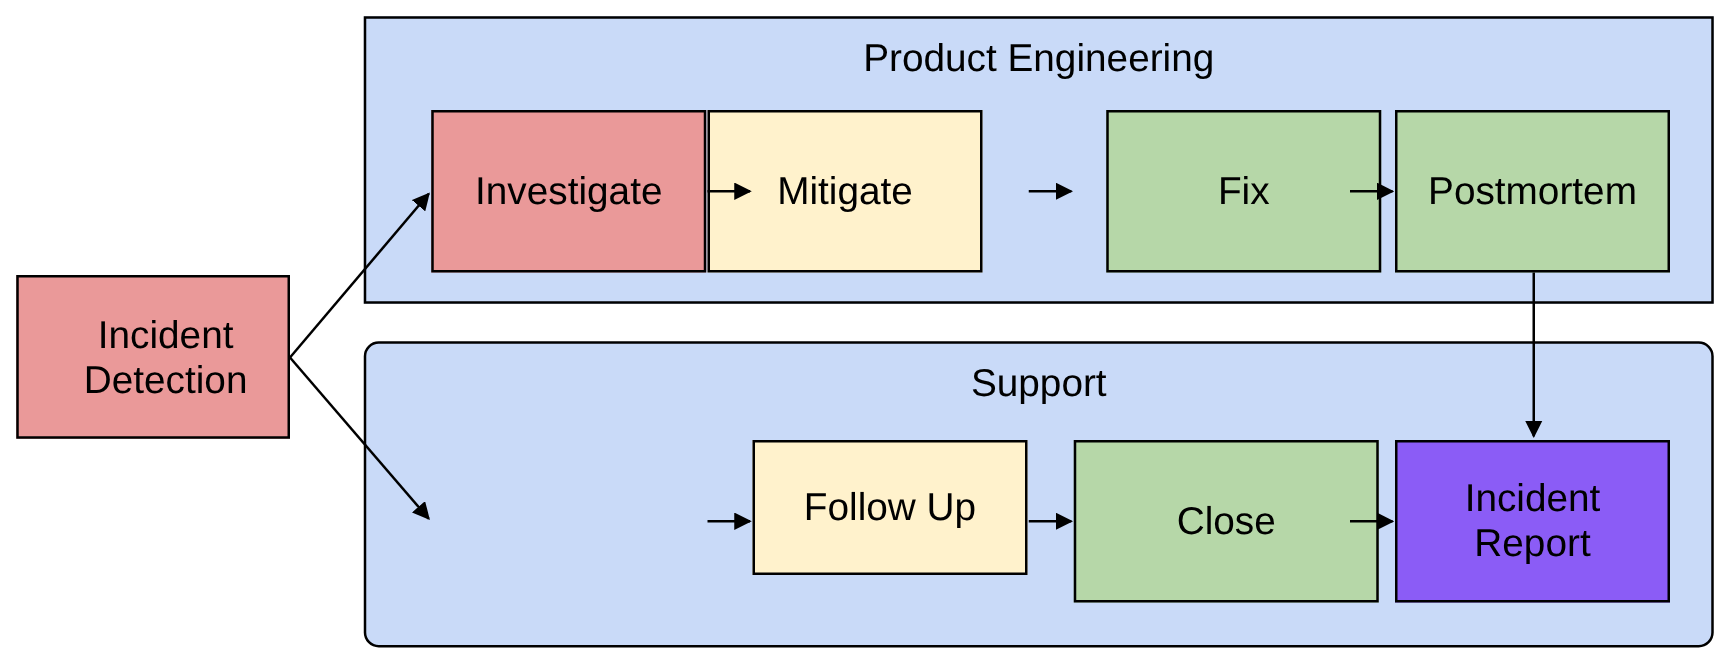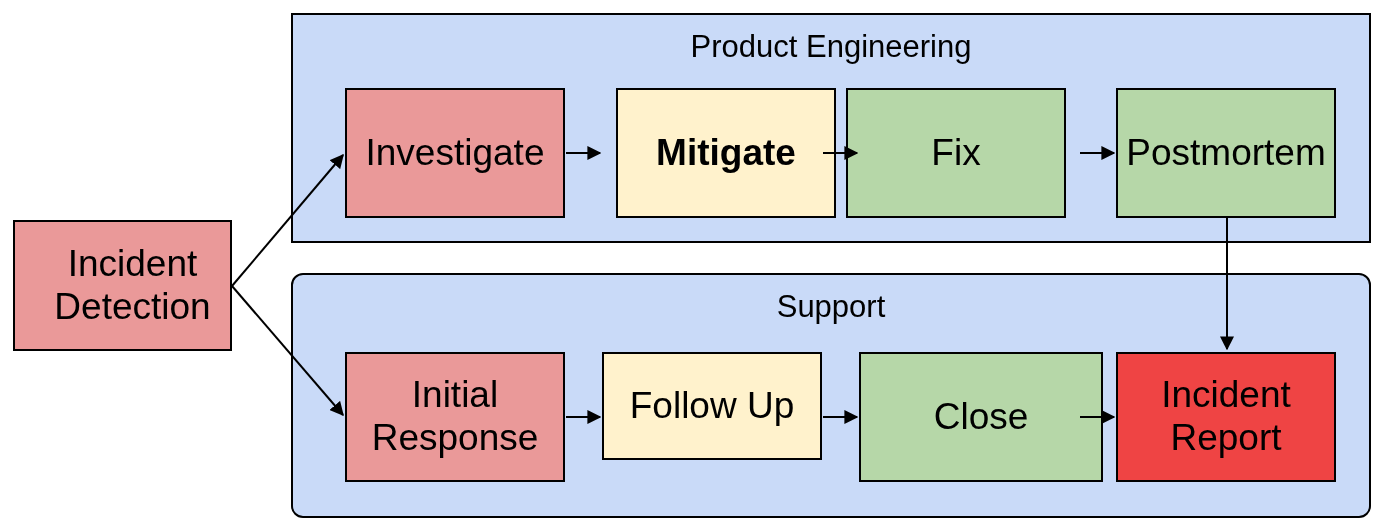--- a/index.html
+++ b/index.html
@@ -30,38 +30,38 @@
     line-height: 1.16;
   }
   .node {
     position: absolute;
     box-sizing: border-box;
     border: 2px solid var(--border);
     display: flex;
     align-items: center;
     justify-content: center;
     text-align: center;
-    font-size: 37px;
+    font-size: 31px;
     line-height: 1.16;
     padding: 0 12px;
   }
   .edges {
     position: absolute;
     left: 0; top: 0;
     width: 1386px; height: 526px;
     pointer-events: none;
   }
   .edges line { stroke: var(--arrow); stroke-width: 2; }
   .edges .arrowhead { fill: var(--arrow); }
 
   
   #n-start  { left: 13px;   top: 220px; width: 219px; height: 131px; }
   #n-inv    { left: 345px;  top: 88px;  width: 220px; height: 130px; }
-  #n-mit    { left: 616px;  top: 88px;  width: 220px; height: 130px; font-weight: bold; }
-  #n-fix    { left: 846px;  top: 88px;  width: 220px; height: 130px; }
+  #n-mit    { left: 566px;  top: 88px;  width: 220px; height: 130px; }
+  #n-fix    { left: 885px;  top: 88px;  width: 220px; height: 130px; }
   #n-post   { left: 1116px; top: 88px;  width: 220px; height: 130px; }
   #n-iresp  { left: 345px;  top: 352px; width: 220px; height: 130px; }
   #n-fup    { left: 602px;  top: 352px; width: 220px; height: 108px; }
   #n-close  { left: 859px;  top: 352px; width: 244px; height: 130px; }
   #n-report { left: 1116px; top: 352px; width: 220px; height: 130px; }
 
   
   #lane-pe      { left: 291px; top: 13px;  width: 1080px; height: 230px; }
   #lane-support { left: 291px; top: 273px; width: 1080px; height: 245px; }
 </style>
@@ -87,30 +87,27 @@
   <div class="node" id="n-mit" style="background-color: rgb(255, 242, 204);">
     <span>Mitigate</span>
   </div>
   <div class="node" id="n-fix" style="background-color: rgb(182, 215, 168);">
     <span>Fix</span>
   </div>
   <div class="node" id="n-post" style="background-color: rgb(182, 215, 168); padding-left: 12px;">
     <span>Postmortem</span>
   </div>
 
-  <div class="node" id="n-iresp" style="background-color: rgb(234, 153, 153);">
-    <span>Initial Response</span>
-  </div>
   <div class="node" id="n-fup" style="background-color: rgb(255, 242, 204);">
     <span>Follow Up</span>
   </div>
   <div class="node" id="n-close" style="background-color: rgb(182, 215, 168);">
     <span>Close</span>
   </div>
-  <div class="node" id="n-report" style="background-color: #ef4444;">
+  <div class="node" id="n-report" style="background-color: #8b5cf6;">
     <span>Incident Report</span>
   </div>
 
   <svg class="edges" xmlns="http://www.w3.org/2000/svg">
     <defs>
       <marker id="arrow" viewBox="0 0 10 10" refX="9" refY="5" markerWidth="7" markerHeight="7" orient="auto-start-reverse">
         <path class="arrowhead" d="M0,0 L10,5 L0,10 z"></path>
       </marker>
     </defs>
     <line x1="232" y1="286" x2="343" y2="155" marker-end="url(#arrow)"></line>

